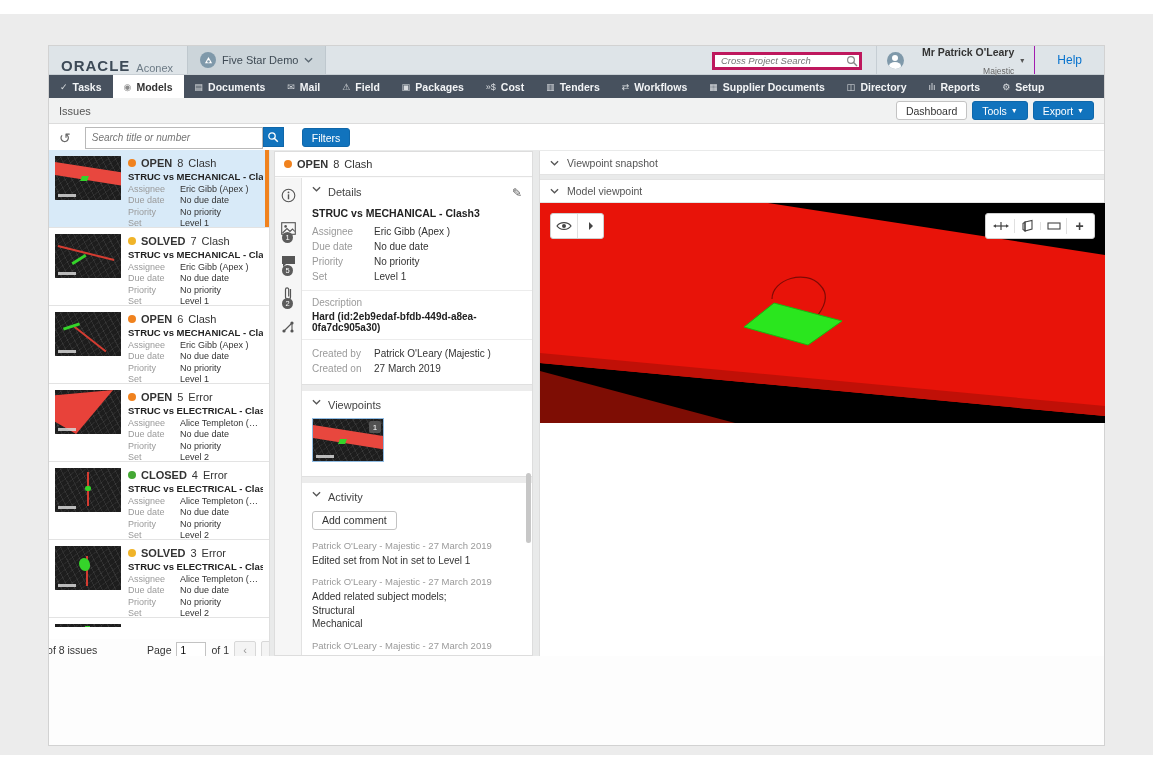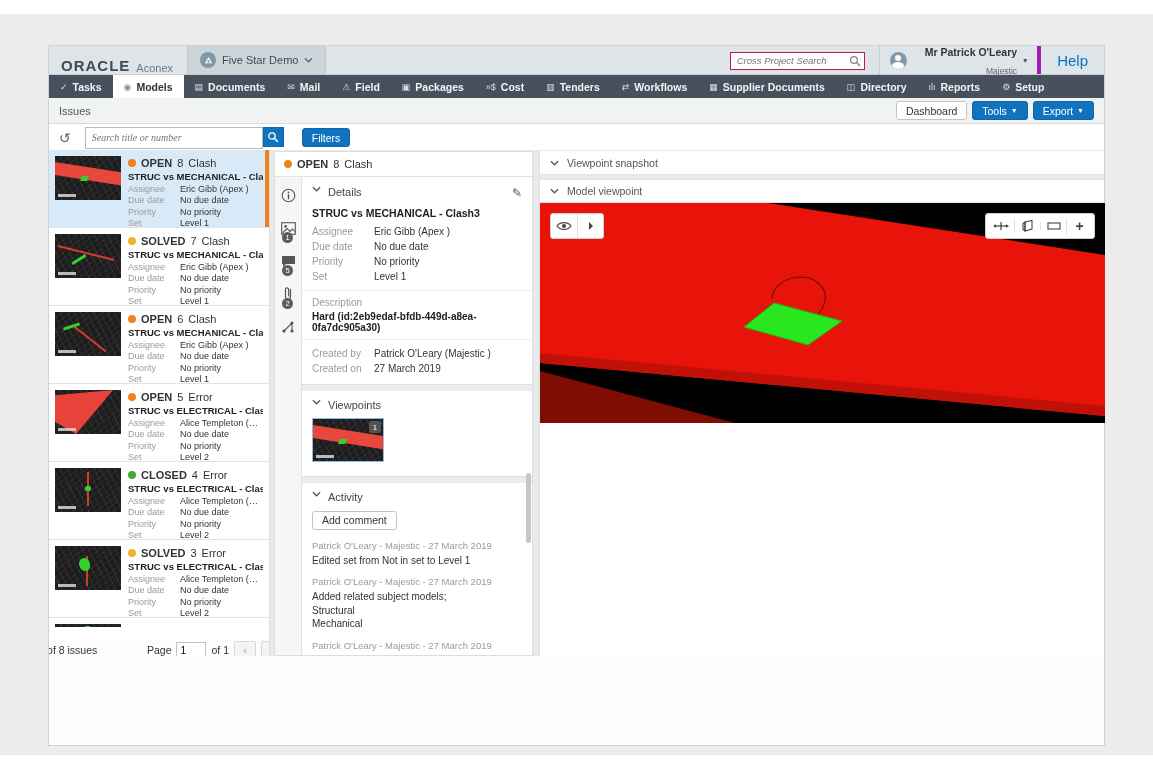--- a/index.html
+++ b/index.html
@@ -13,31 +13,31 @@
   
   .app-header { position:relative; height:29px; background:#dee4e8; border-bottom:1px solid #c8cfd4; display:flex; align-items:stretch; }
   .brand { display:flex; align-items:flex-end; padding:0 14px 0 12px; }
   .brand .oracle { font-size:15px; font-weight:bold; color:#3d4a57; letter-spacing:1px; }
   .brand .aconex { font-size:11px; color:#6d7b86; margin-left:6px; margin-top:2px; }
   .project-selector { display:flex; align-items:center; gap:6px; background:#ccd5da; padding:0 12px; border-left:1px solid #bfc8ce; border-right:1px solid #bfc8ce; font-size:11px; color:#3e4a54; cursor:pointer; }
   .proj-avatar { width:16px; height:16px; border-radius:50%; background:#7f99aa; display:inline-flex; align-items:center; justify-content:center; }
   .chev-s { width:9px; height:6px; }
   .header-right { margin-left:auto; display:flex; align-items:center; }
   .xsearch { position:relative; margin-right:14px; }
-  .xsearch input { width:135px; height:18px; border:1px solid #be185d; background:#fff; font-size:9.5px; font-style:italic; color:#555; padding:0 20px 0 6px; font-family:"Liberation Sans", sans-serif; }
+  .xsearch input { width:150px; height:18px; border:3px solid #be185d; background:#fff; font-size:9.5px; font-style:italic; color:#555; padding:0 20px 0 6px; font-family:"Liberation Sans", sans-serif; }
   .xsearch .mag { position:absolute; right:4px; top:3px; }
   .user-chip { display:flex; align-items:center; gap:6px; padding:0 10px; border-left:1px solid #c6ced4; height:100%; cursor:pointer; }
   .avatar { width:17px; height:17px; border-radius:50%; background:#7f99aa; position:relative; overflow:hidden; }
   .avatar::before { content:""; position:absolute; left:5.5px; top:3px; width:6px; height:6px; border-radius:50%; background:#fff; }
   .avatar::after { content:""; position:absolute; left:2.5px; top:10px; width:12px; height:8px; border-radius:50%; background:#fff; }
   .user-text { text-align:right; line-height:1.1; }
   .user-name { font-size:10.5px; font-weight:bold; color:#333;padding-left:12px; }
   .user-org { font-size:8.5px; color:#666; }
   .caret { font-size:8px; color:#555; }
-  .help { padding:0 16px; font-size:15px; color:#0572ce; border-left:4px solid #a21caf; height:100%; display:flex; align-items:center; text-decoration:none; cursor:pointer; }
+  .help { padding:0 22px; font-size:12px; color:#0572ce; border-left:1px solid #a21caf; height:100%; display:flex; align-items:center; text-decoration:none; cursor:pointer; }
 
   
   .nav { height:23px; background:#47515e; display:flex; align-items:stretch; }
   .nav-tab { display:flex; align-items:center; gap:5px; padding:0 11px; font-size:10.5px; font-weight:bold; color:#f2f4f6; cursor:pointer; white-space:nowrap; }
   .nav-tab .nav-ic { font-size:9px; opacity:.85; font-weight:normal; }
   .nav-tab.active { background:#ffffff; color:#333; }
   .nav-tab.active .nav-ic { color:#777; }
 
   
   .subheader { height:26px; background:#f1f2f2; border-bottom:1px solid #dcdcdc; display:flex; align-items:center; padding:0 10px; }
@@ -45,21 +45,21 @@
   .sub-actions { margin-left:auto; display:flex; gap:5px; }
   .btn { height:19px; border-radius:3px; font-size:10.5px; padding:0 9px; display:inline-flex; align-items:center; gap:4px; cursor:pointer; font-family:"Liberation Sans", sans-serif; }
   .btn.white { background:#fff; border:1px solid #c3c3c3; color:#333; }
   .btn.blue { background:#1173bd; border:1px solid #0f67aa; color:#fff; }
   .btn .dn { font-size:7px; }
 
   
   .toolbar { height:28px; background:#fff; border-bottom:1px solid #e0e0e0; display:flex; align-items:center; padding:0 10px; }
   .refresh { font-size:14px; color:#666; margin-right:14px; cursor:pointer; line-height:1; }
   .tsearch { display:flex; align-items:stretch; }
-  .tsearch input { width:178px; height:22px; border:1px solid #b9b9b9; font-size:10px; font-style:italic; color:#666; padding:0 6px; font-family:Liberation Serif, serif; }
+  .tsearch input { width:178px; height:22px; border:1px solid #b9b9b9; font-size:10px; font-style:italic; color:#666; padding:0 6px; font-family:Liberation Sans, sans-serif; }
   .tsearch .sbtn { width:21px; height:20px; background:#1173bd; border:1px solid #0f67aa; display:flex; align-items:center; justify-content:center; cursor:pointer; }
   .filters { margin-left:18px; }
 
   
   .content { position:absolute; left:0; top:104px; width:1055px; height:506px; background:#e9eaea; }
   .win-foot { position:absolute; left:0; top:610px; width:1055px; height:89px; background:#fdfdfd; }
 
   
   .left-col { position:absolute; left:0; top:0; width:221px; height:506px; background:#fff; border-right:1px solid #dedede; overflow:hidden; }
   .issue-item { position:relative; display:flex; gap:7px; padding:6px 6px 8px 6px; height:78px; border-bottom:1px solid #e3e3e3; cursor:pointer; background:#fff; }

